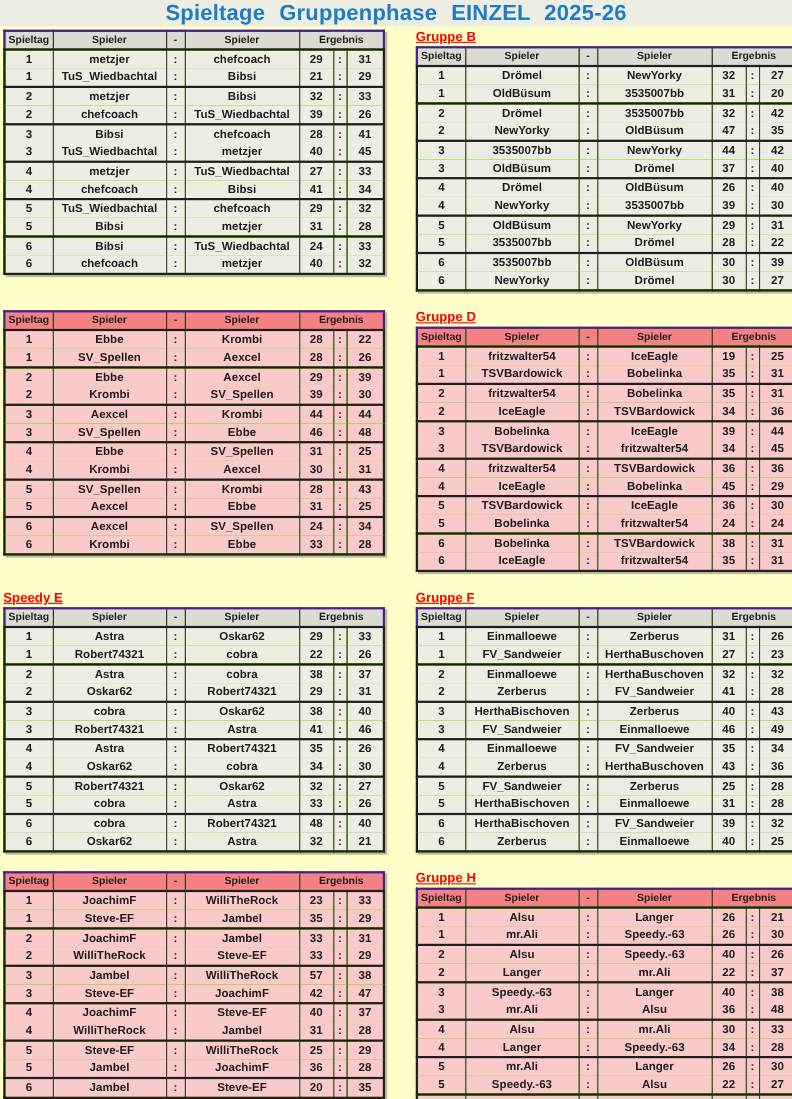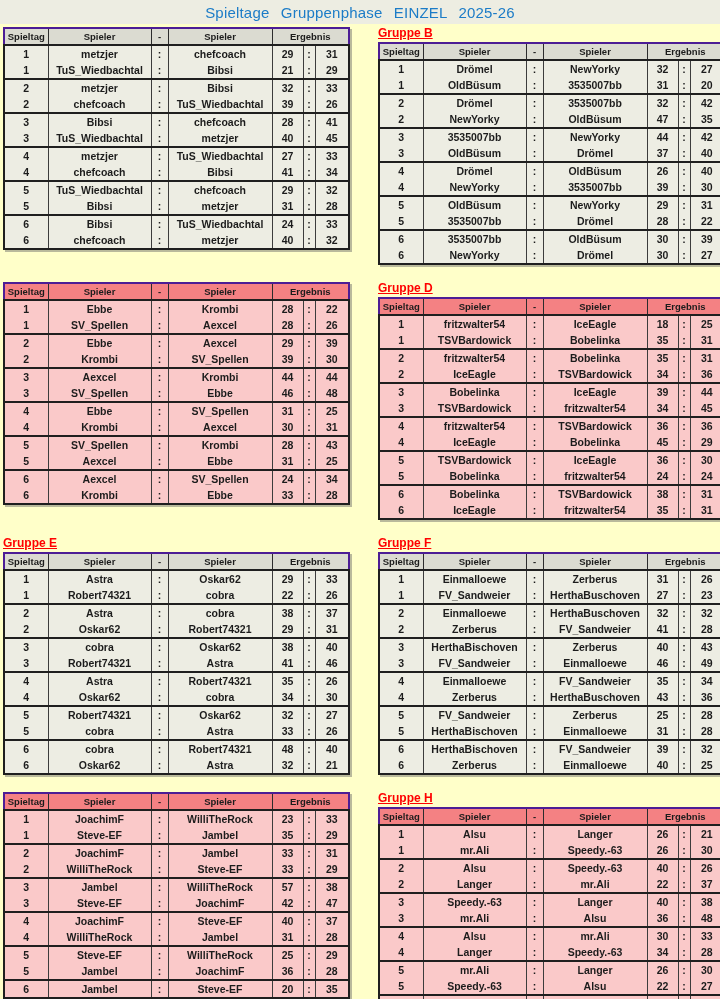--- a/index.html
+++ b/index.html
@@ -8,21 +8,21 @@
     background:#FFFFC9;
     font-family:"Liberation Sans",sans-serif;
     overflow:hidden;
   }
   .title-bar{
     width:720px;height:24px;
     background:#EDEDE2;
     display:flex;align-items:center;justify-content:center;
   }
   .page-title{
-    color:#1C7CC7;font-weight:normal;font-size:15px;word-spacing:7px;letter-spacing:.2px;
+    color:#1C7CC7;font-weight:bold;font-size:20px;word-spacing:7px;letter-spacing:.2px;
   }
   .groups-grid{
     display:grid;
     grid-template-columns:345px 345px;
     column-gap:30px;
     row-gap:17px;
     padding:3px 0 0 3px;
   }
   .group-label{
     color:#FF0000;font-weight:bold;font-size:12px;
@@ -513,21 +513,21 @@
             <th>Spieler</th>
             <th colspan="3">Ergebnis</th>
           </tr>
         </thead>
         <tbody class="pair">
           <tr>
             <td>1</td>
             <td>fritzwalter54</td>
             <td>:</td>
             <td>IceEagle</td>
-            <td>18</td>
+            <td>19</td>
             <td>:</td>
             <td>25</td>
           </tr>
           <tr>
             <td>1</td>
             <td>TSVBardowick</td>
             <td>:</td>
             <td>Bobelinka</td>
             <td>35</td>
             <td>:</td>
@@ -630,21 +630,21 @@
             <td>:</td>
             <td>fritzwalter54</td>
             <td>35</td>
             <td>:</td>
             <td>31</td>
           </tr>
         </tbody>
       </table>
     </section>
     <section class="group">
-      <div class="group-label">Gruppe E</div>
+      <div class="group-label">Speedy E</div>
       <table class="group-table theme-gray">
         <colgroup>
           <col style="width: 44px;">
           <col style="width: 103px;">
           <col style="width: 17px;">
           <col style="width: 104px;">
           <col style="width: 31px;">
           <col style="width: 12px;">
           <col style="width: 34px;">
         </colgroup>

